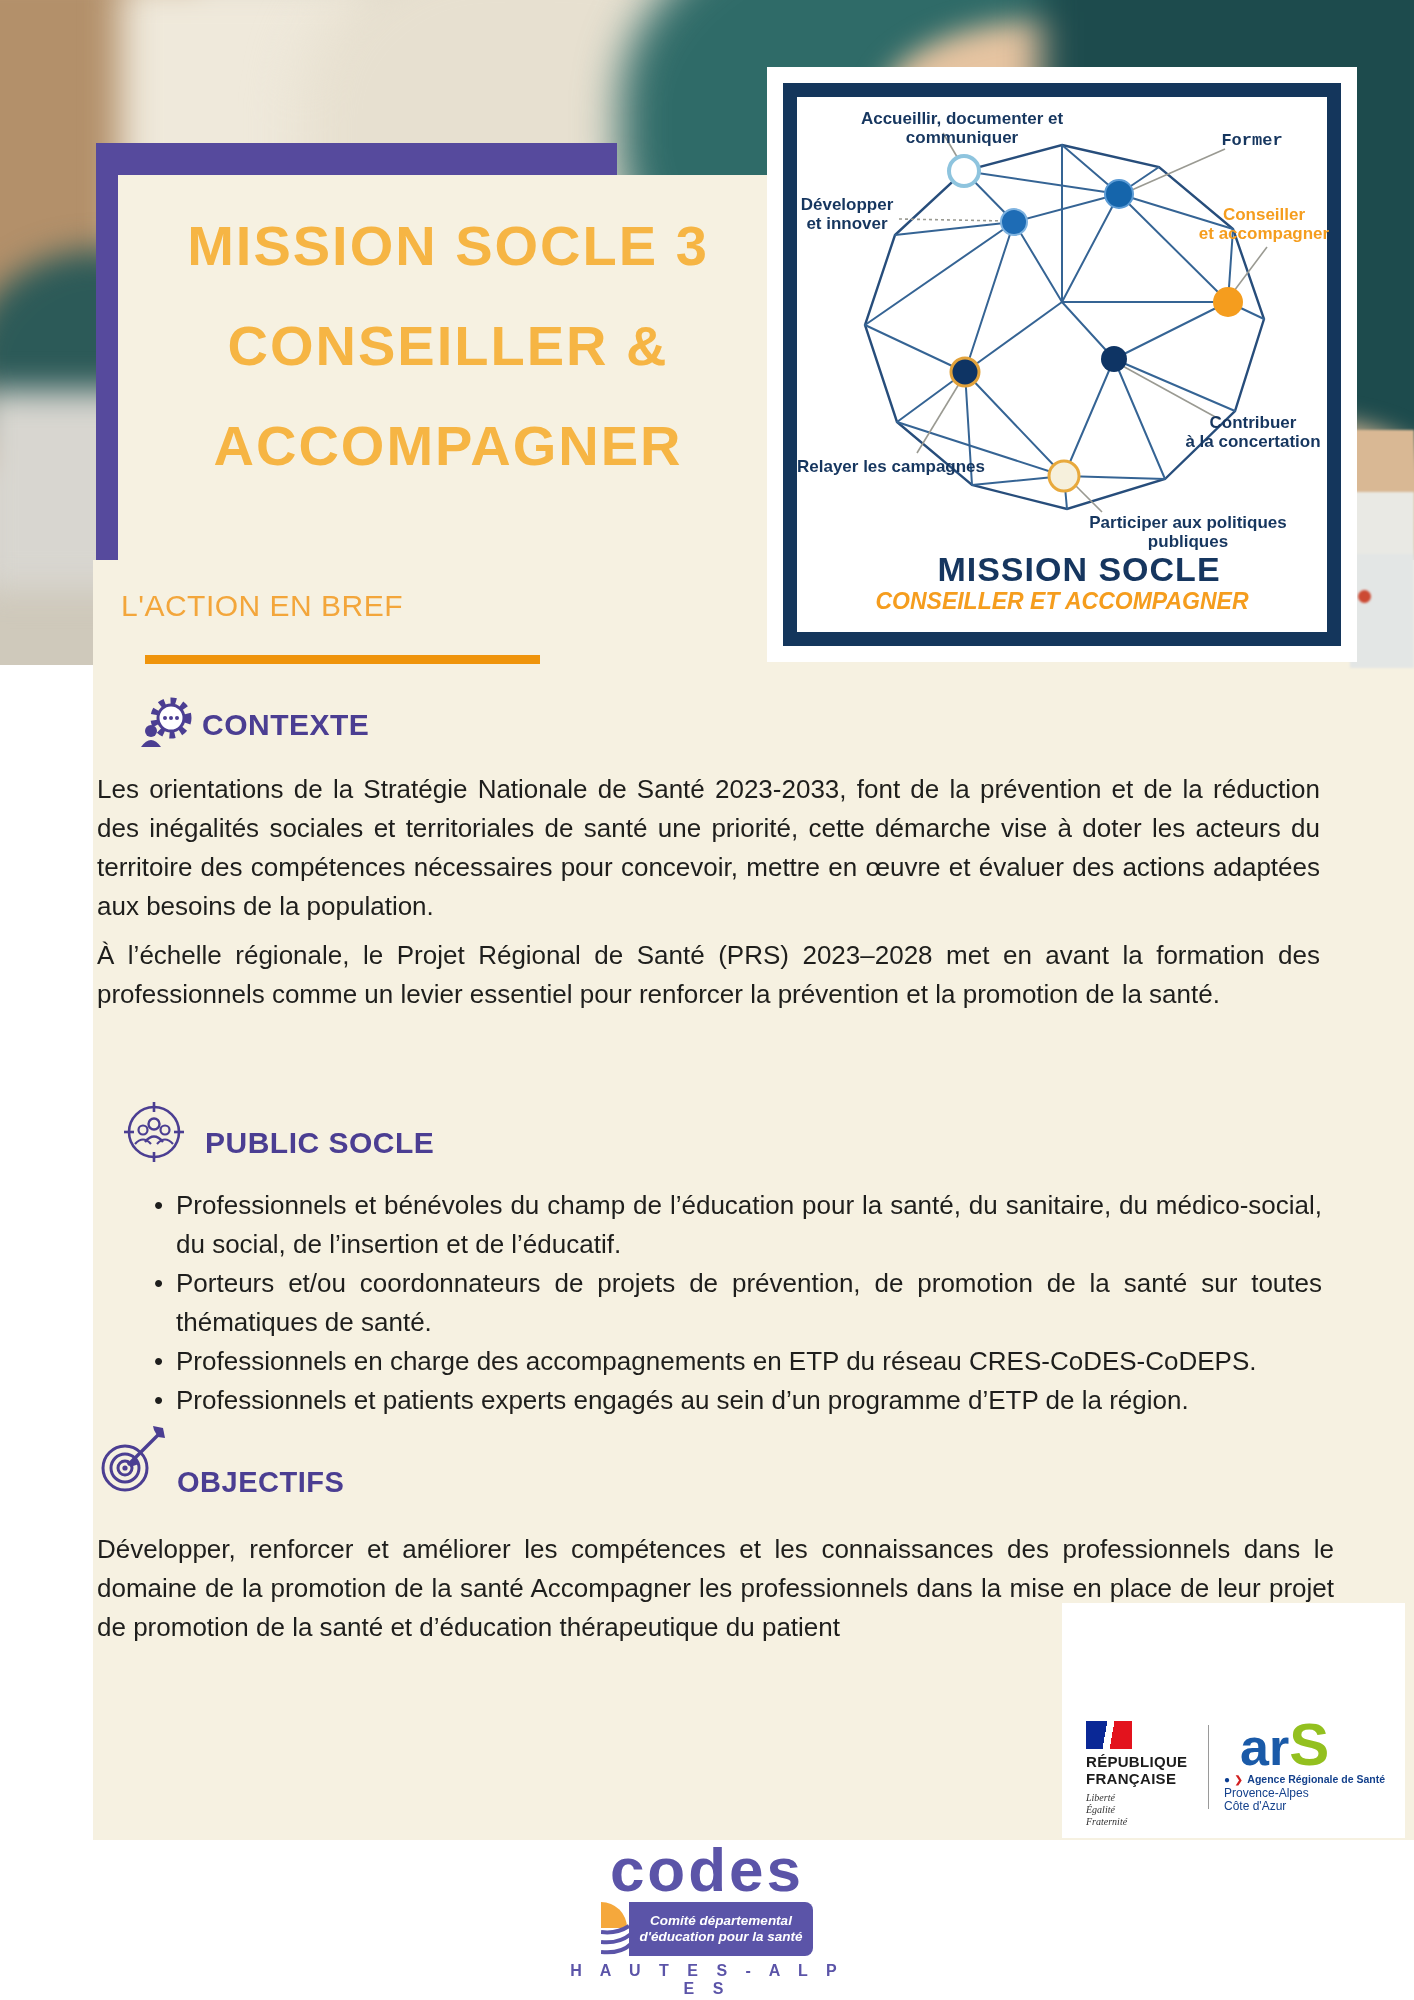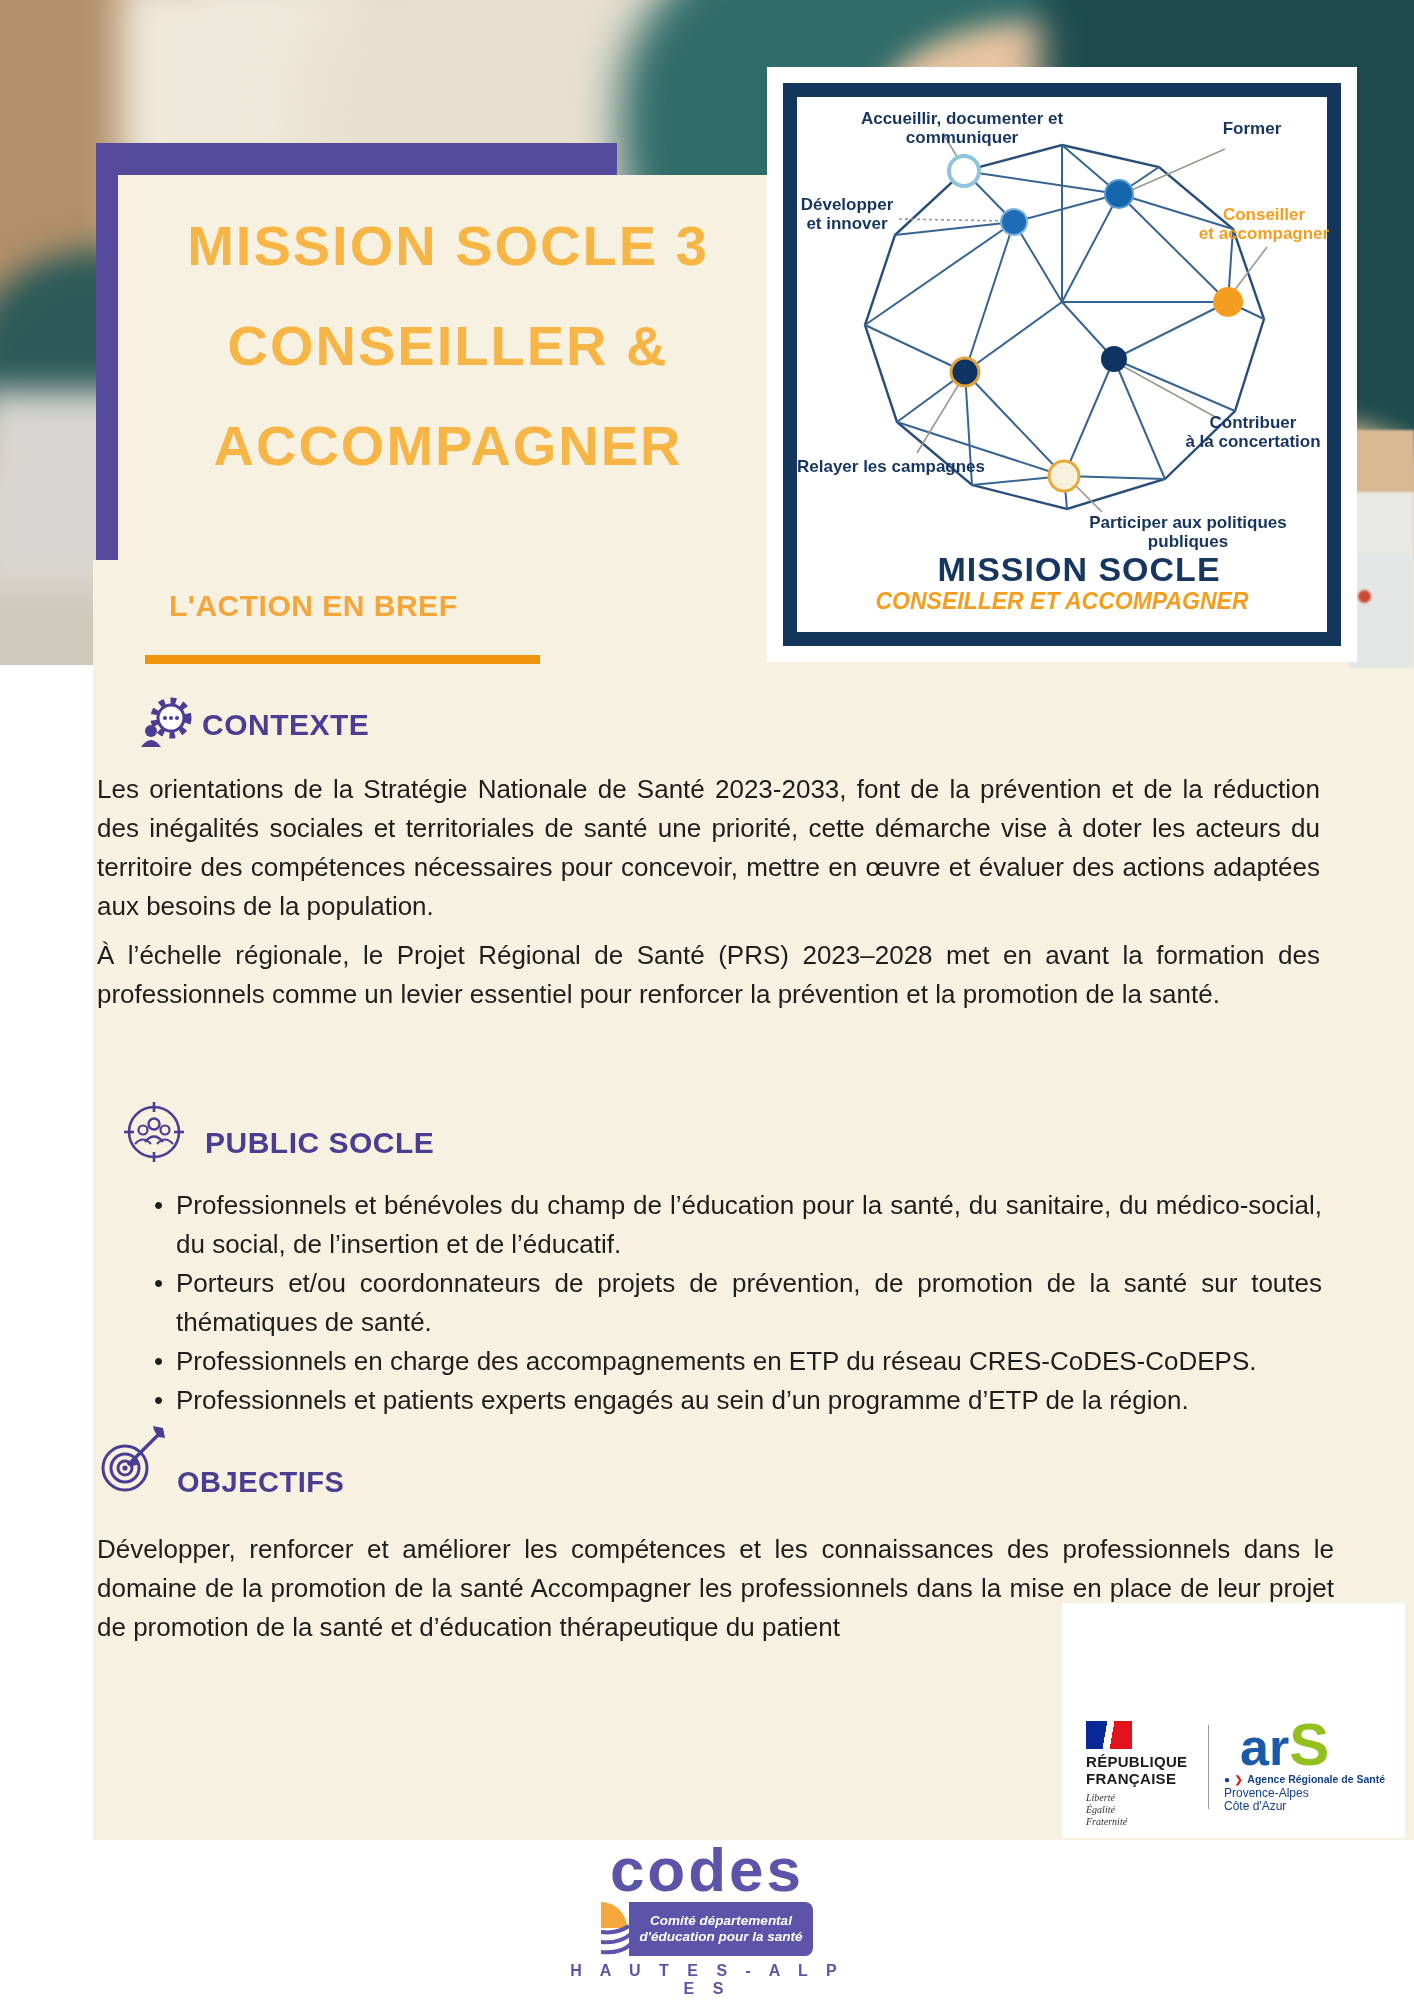--- a/index.html
+++ b/index.html
@@ -21,21 +21,21 @@
   #card{left:767px;top:67px;width:590px;height:595px;background:#ffffff;}
   #card-border{position:absolute;left:16px;top:16px;right:16px;bottom:16px;border:14px solid #14365C;}
   .dg-label{position:absolute;font-weight:bold;font-size:17px;line-height:19px;
             color:#16365F;text-align:center;}
   .dg-orange{color:#F59D1E;}
   #dg-title{position:absolute;left:0;top:483px;width:624px;text-align:center;
             font-size:34px;font-weight:900;letter-spacing:1px;color:#16365F;}
   #dg-subtitle{position:absolute;left:0;top:521px;width:590px;text-align:center;
             font-size:23px;font-weight:bold;font-style:italic;color:#F59D1E;}
   
-  .kicker{left:121px;top:589px;font-size:30px;font-weight:700;color:#F3A63B;letter-spacing:.5px;margin-left:48px;}
+  .kicker{left:121px;top:589px;font-size:30px;font-weight:400;color:#F3A63B;letter-spacing:.5px;}
   #kicker-rule{left:145px;top:655px;width:395px;height:9px;background:#EF940B;}
   .h2{font-size:30px;font-weight:800;color:#4B3E92;letter-spacing:.5px;margin-top:6px;}
   .body-text{font-size:26px;line-height:39px;color:#1E1E1C;text-align:justify;}
   ul.bullets{margin:0;padding:0;list-style:none;}
   ul.bullets li{position:relative;padding-left:26px;font-size:26px;line-height:39px;
                 color:#1E1E1C;text-align:justify;}
   ul.bullets li::before{content:"•";position:absolute;left:4px;top:0;font-size:26px;color:#1E1E1C;}
   
   #finance-box{left:1062px;top:1603px;width:343px;height:235px;background:#ffffff;}
   #finance-heading{position:absolute;left:0;top:30px;width:343px;text-align:center;
@@ -144,21 +144,21 @@
       <circle cx="197" cy="104" r="15" fill="#ffffff" stroke="#8EC4DE" stroke-width="4"></circle>
       <circle cx="352" cy="127" r="14" fill="#1565AB" stroke="#5b9bd5" stroke-width="2"></circle>
       <circle cx="247" cy="155" r="13" fill="#1E6CB5" stroke="#7fb3e0" stroke-width="2"></circle>
       <circle cx="461" cy="235" r="15" fill="#F59D1E"></circle>
       <circle cx="198" cy="305" r="14" fill="#0E3464" stroke="#E2A23B" stroke-width="3"></circle>
       <circle cx="347" cy="292" r="13" fill="#0E3464"></circle>
       <circle cx="297" cy="409" r="15" fill="#F6F0DC" stroke="#E8A93C" stroke-width="3"></circle>
     </svg>
 
     <div class="dg-label" style="left:40px;top:42px;width:310px;">Accueillir, documenter et communiquer</div>
-    <div class="dg-label" style="left:430px;top:52px;width:110px;">Former</div>
+    <div class="dg-label" style="left:430px;top:64px;width:110px;font-family:Liberation Mono, monospace;">Former</div>
     <div class="dg-label" style="left:28px;top:128px;width:104px;">
       <div>Développer</div>
       <div>et innover</div>
     </div>
     <div class="dg-label dg-orange" style="left:424px;top:138px;width:146px;">
       <div>Conseiller</div>
       <div>et accompagner</div>
     </div>
     <div class="dg-label" style="left:26px;top:390px;width:196px;">Relayer les campagnes</div>
     <div class="dg-label" style="left:418px;top:346px;width:136px;">

